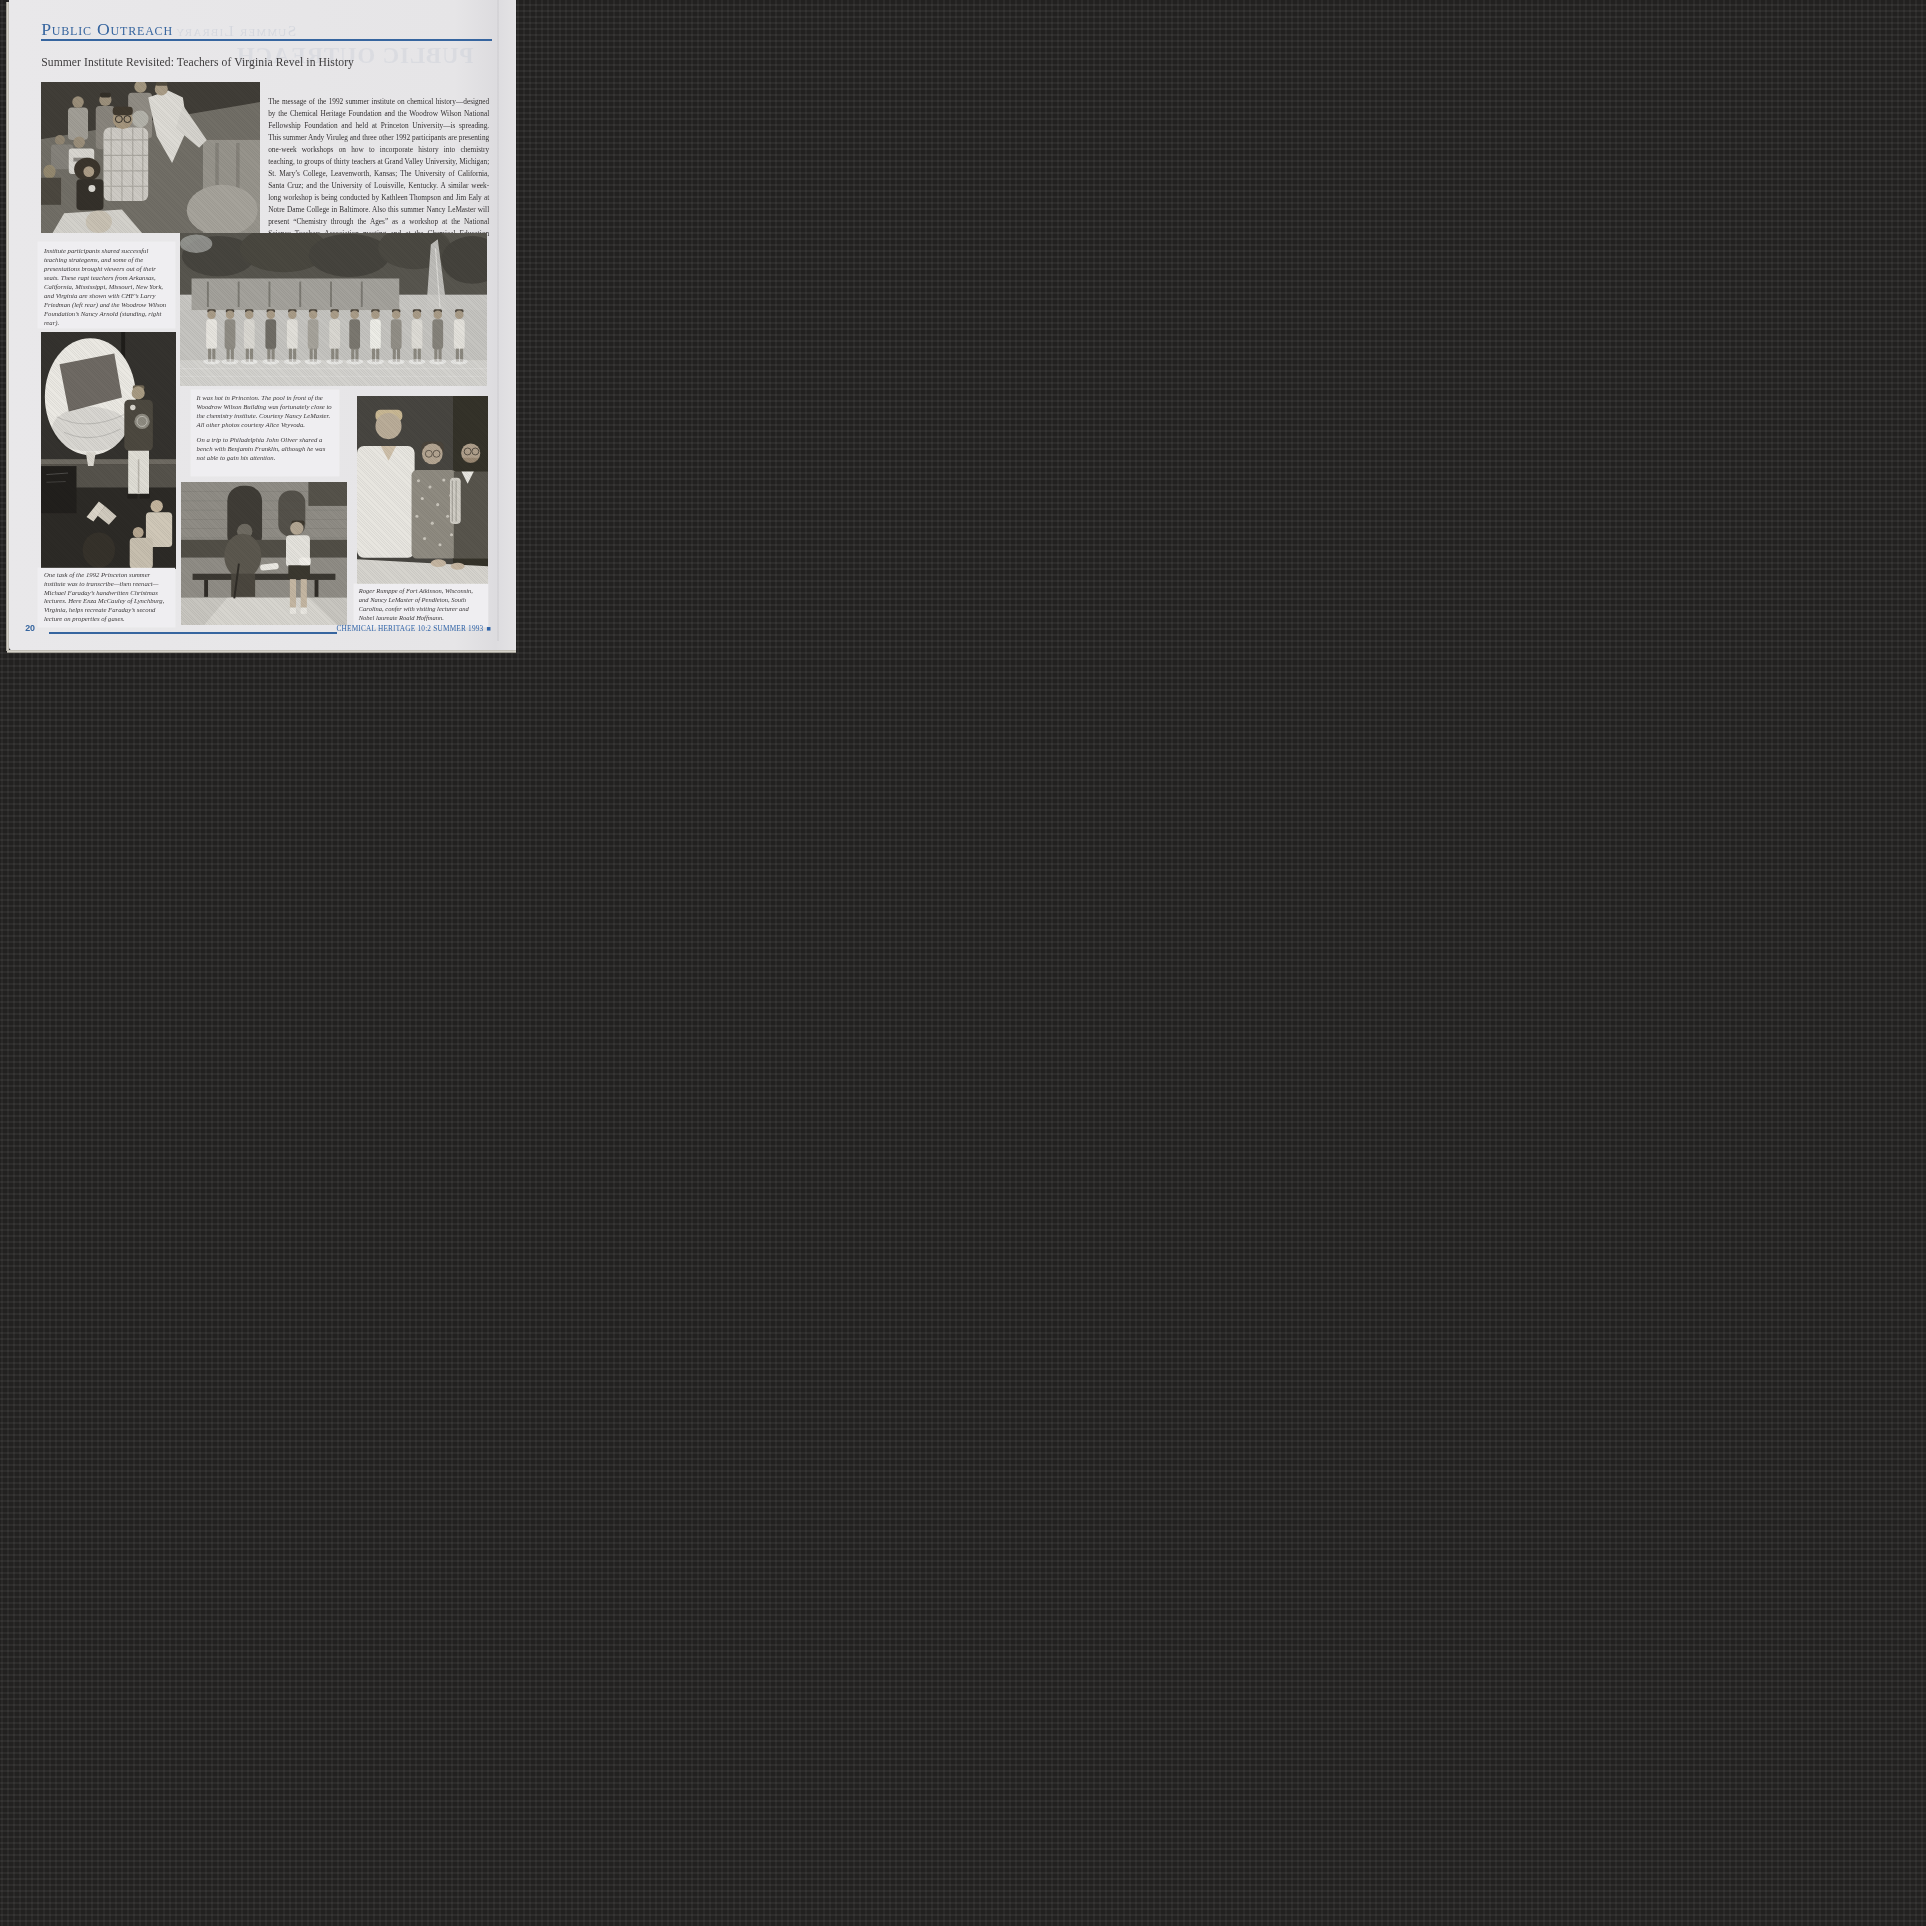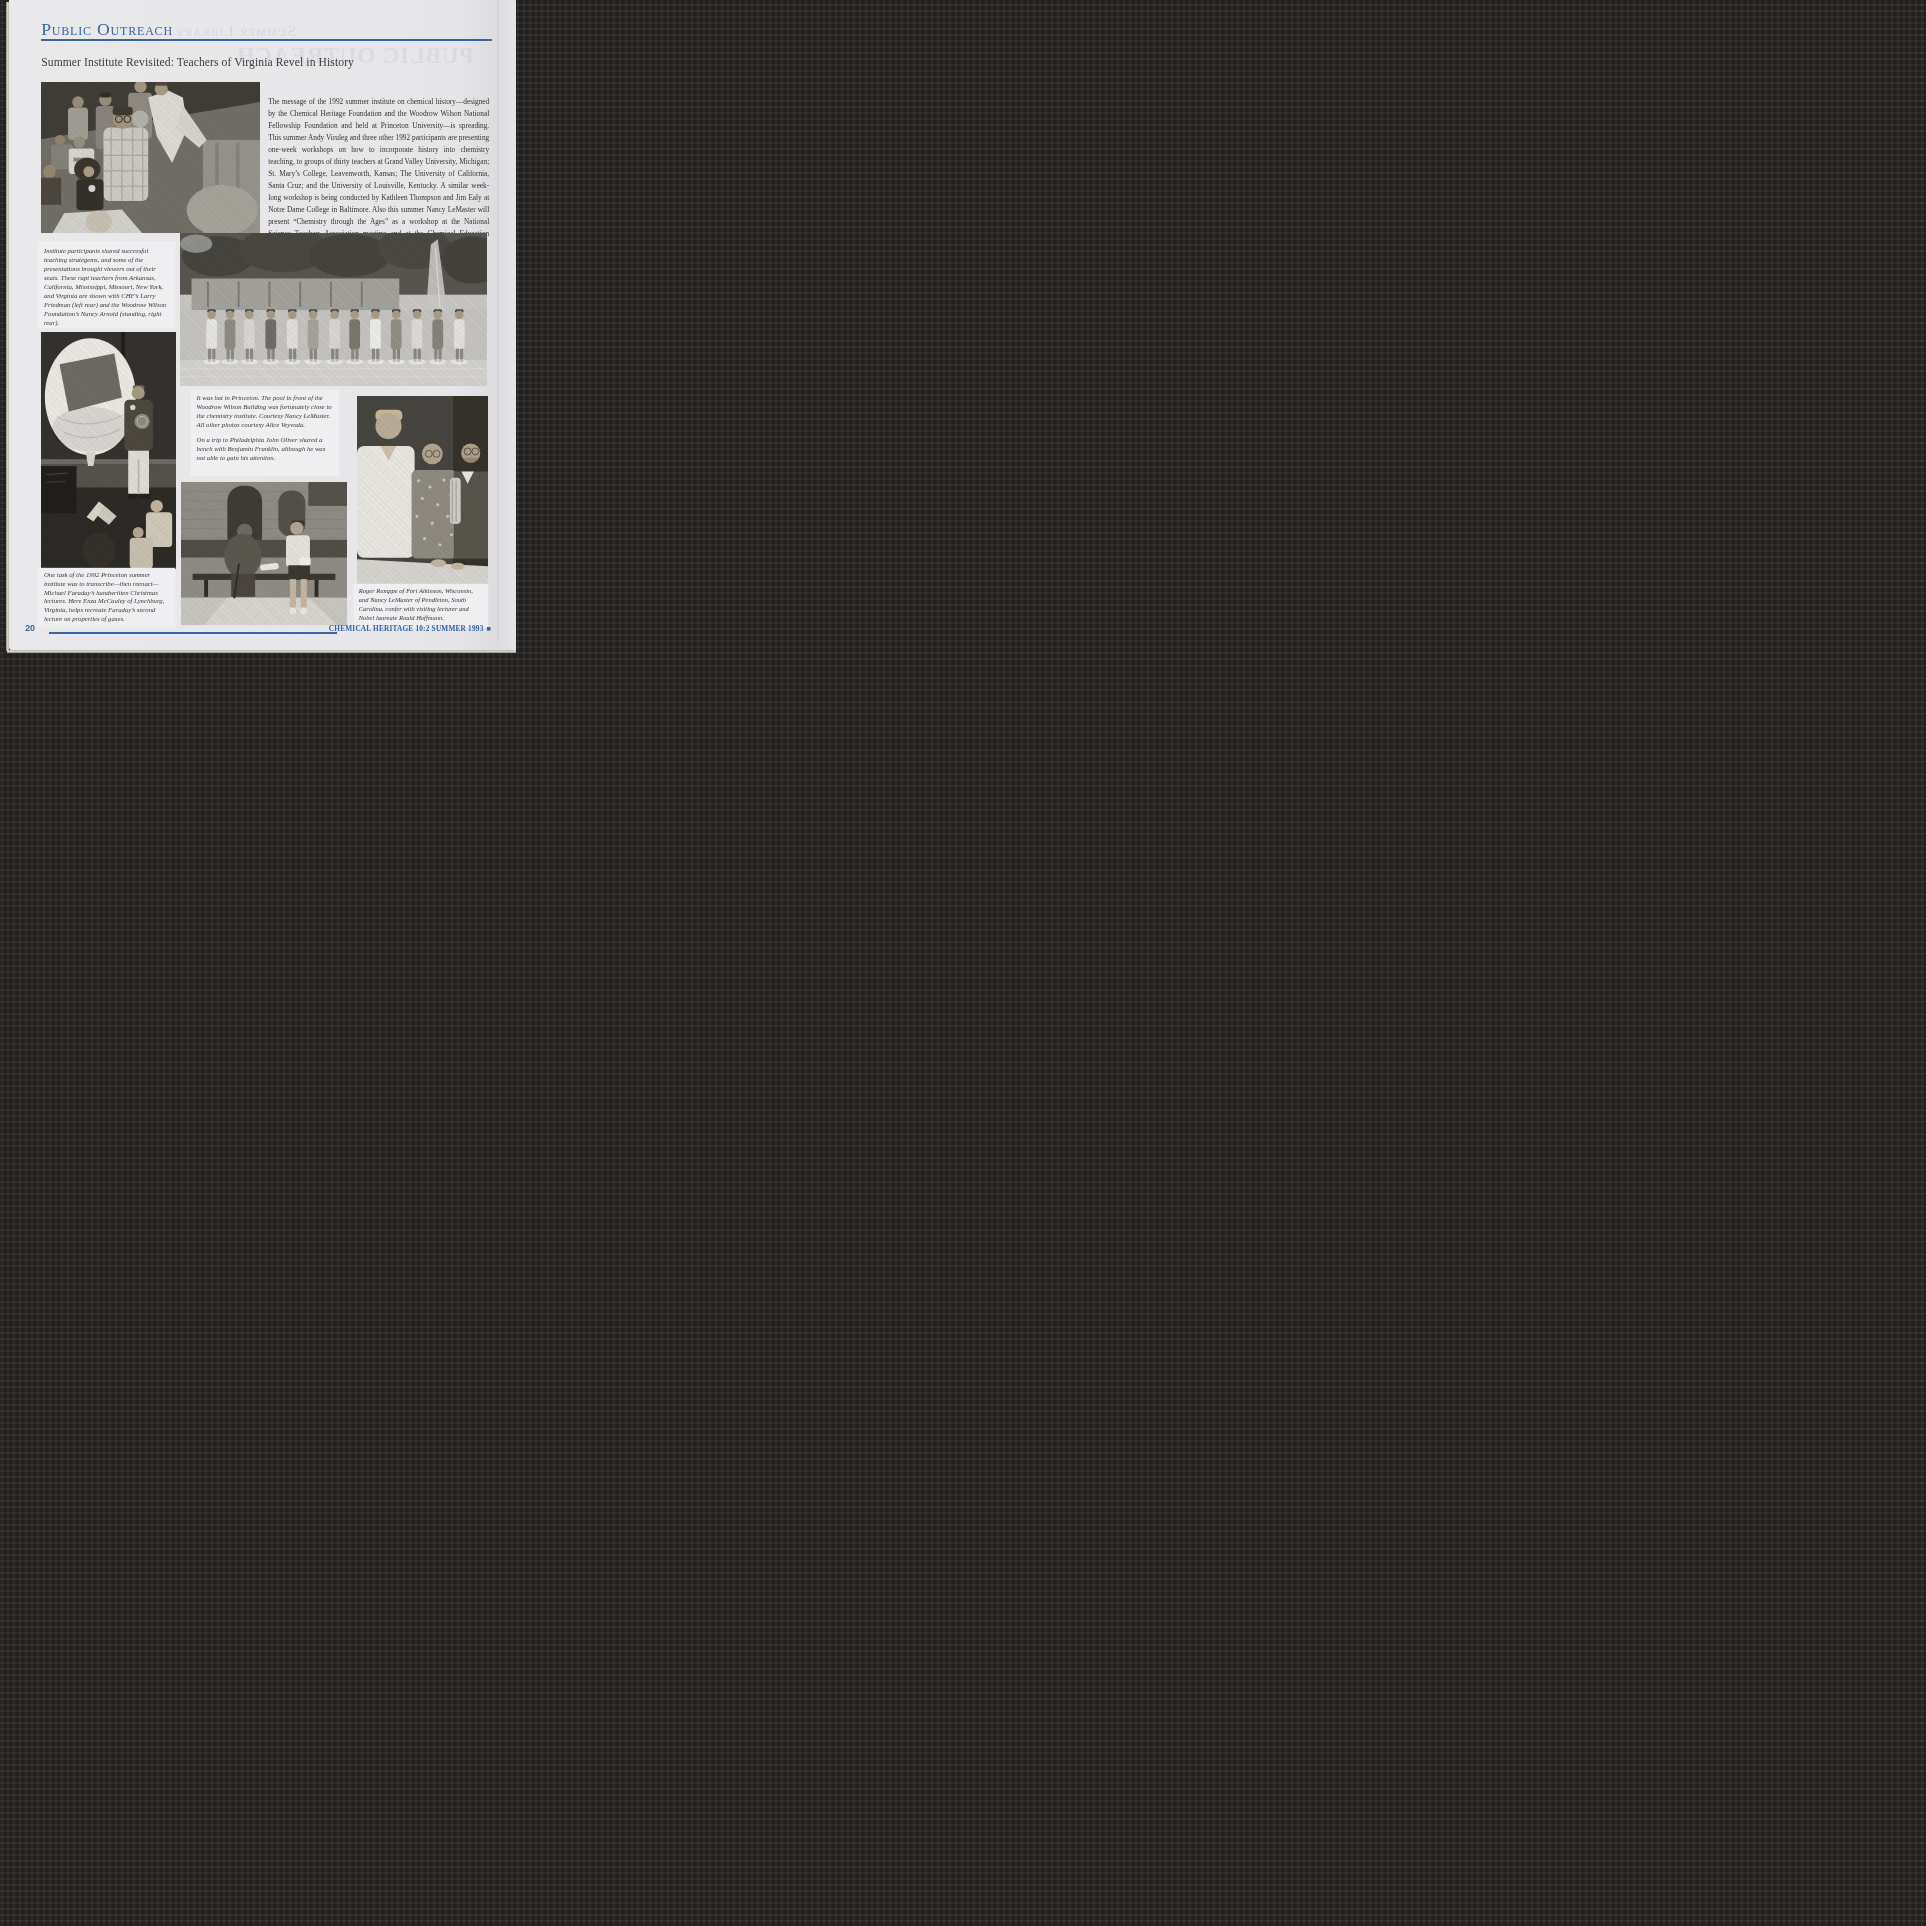--- a/index.html
+++ b/index.html
@@ -64,21 +64,21 @@
   .ph-balloon{left:32px;top:332px;width:135px;height:237px;}
   .ph-franklin{left:172px;top:482px;width:166px;height:143px;}
   .ph-hoffmann{left:348px;top:396px;width:131px;height:188px;}
   .footer-num{
     position:absolute;left:16px;top:623px;
     font-family:"Liberation Sans", sans-serif;font-weight:bold;font-size:8.9px;color:#36659f;
   }
   .footer-rule{position:absolute;left:40px;top:632px;width:288px;height:1.5px;background:#36659f;}
   .footer-right{
     position:absolute;right:25px;top:624px;text-align:right;
-    font-weight:bold;font-size:7.3px;letter-spacing:0.2px;color:#2f63a8;white-space:nowrap;
+    font-weight:normal;font-size:7.3px;letter-spacing:0.2px;color:#2f63a8;white-space:nowrap;
   }
   .footer-right .endmark{display:inline-block;margin-left:3.1px;color:#2f63a8;font-size:7.3px;}
 </style>
 </head>
 <body>
 
 <div class="page-edge edge-left"></div>
 <div class="page-edge edge-bottom"></div>
 
 <div class="page">

